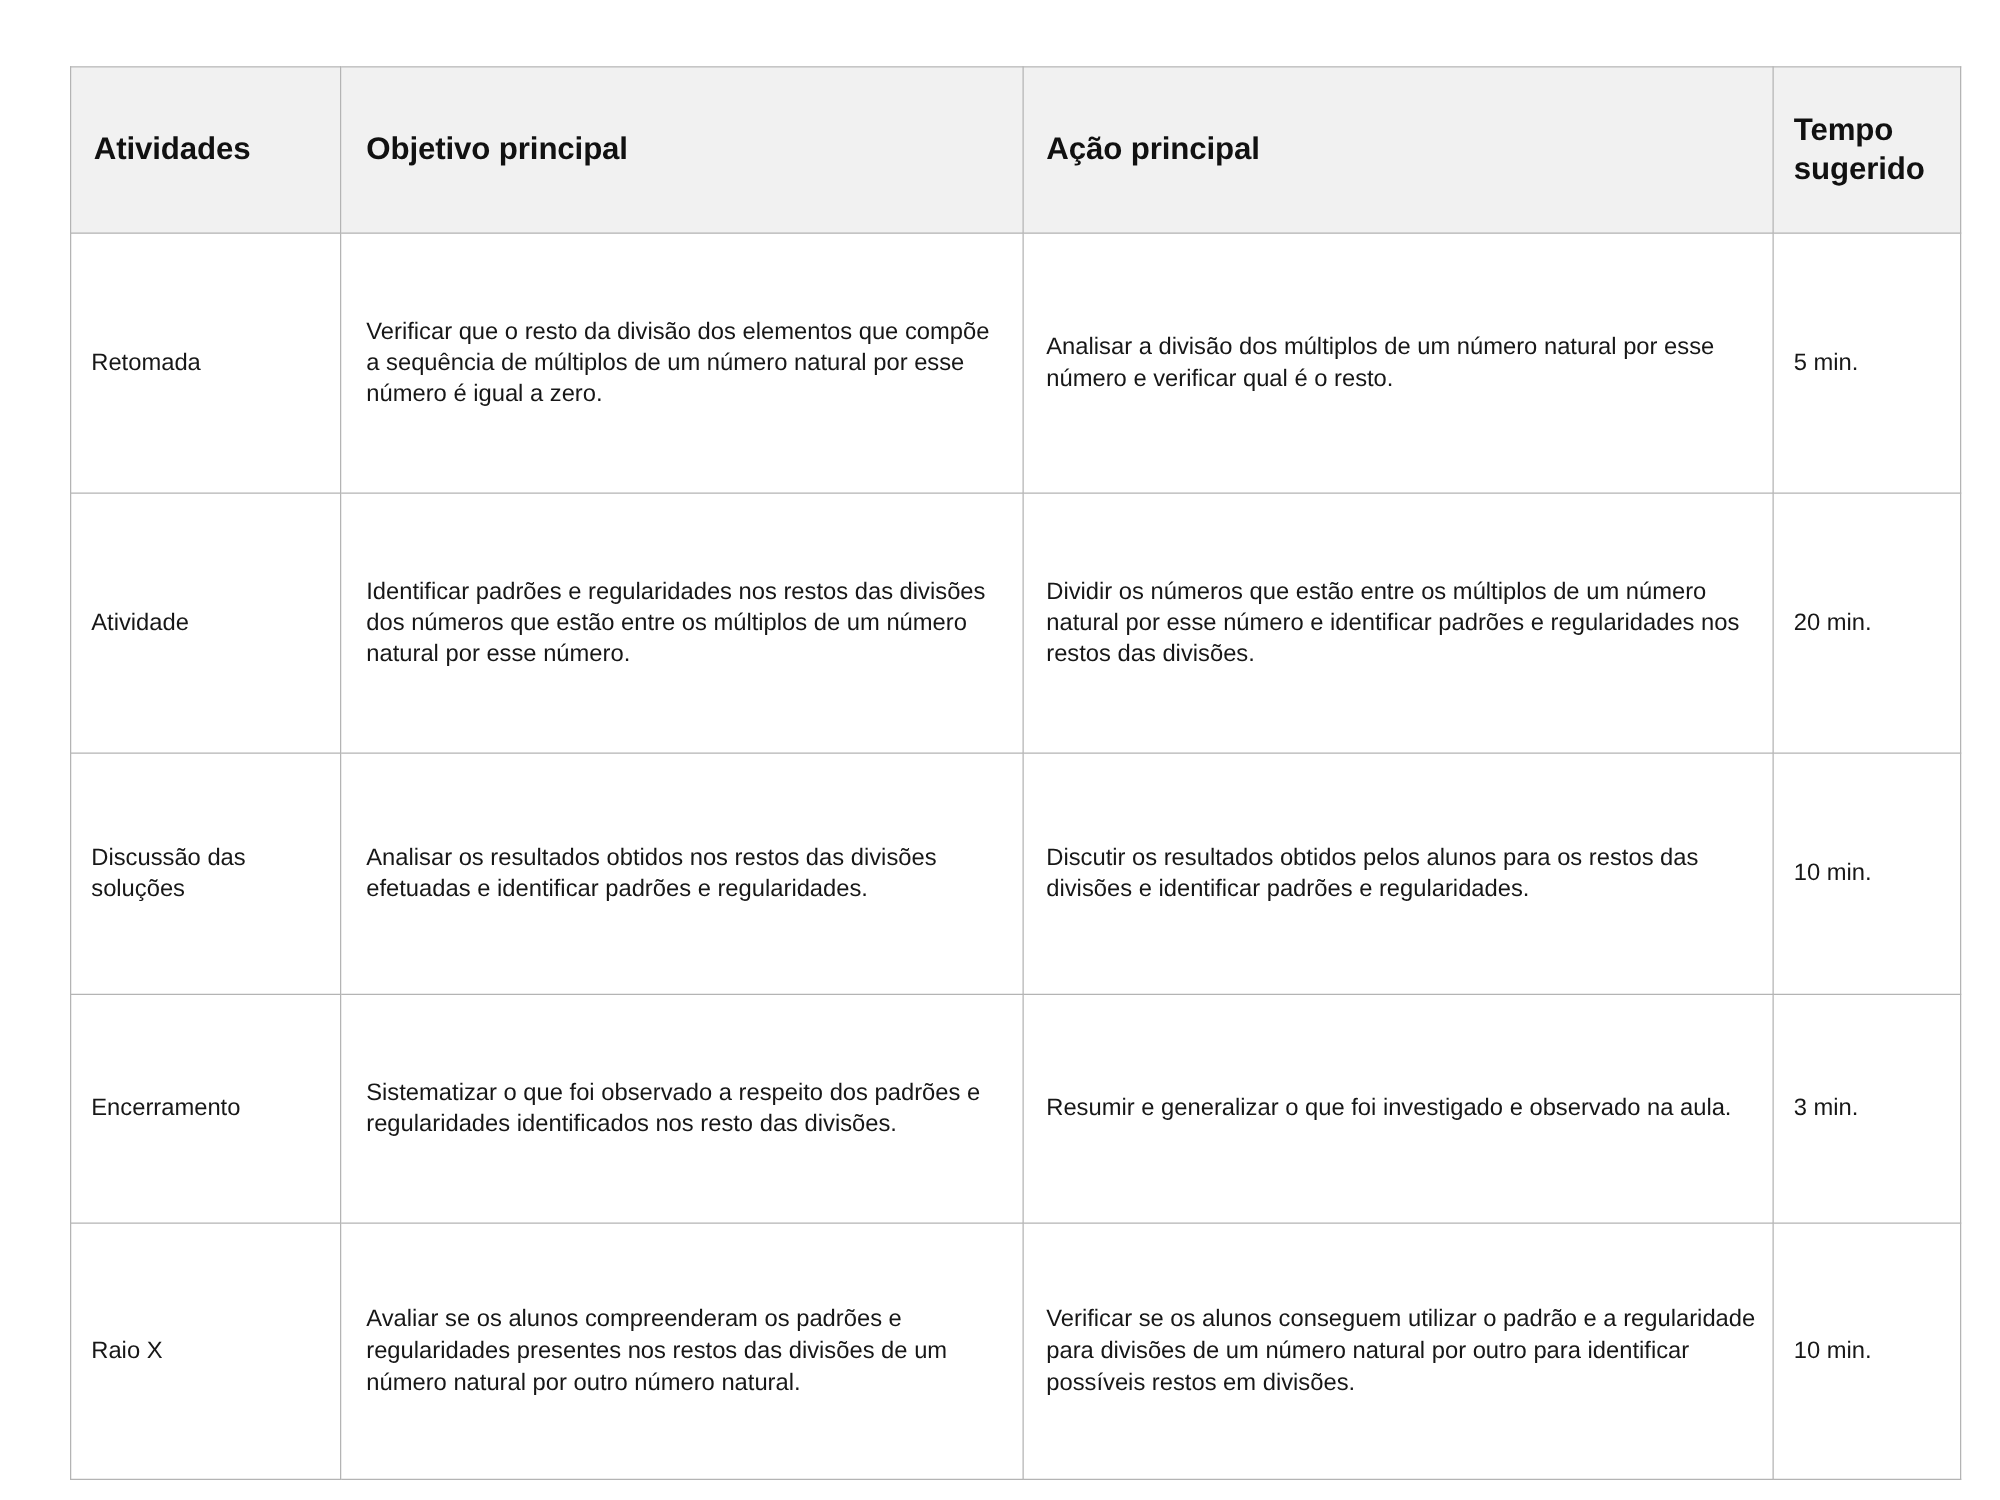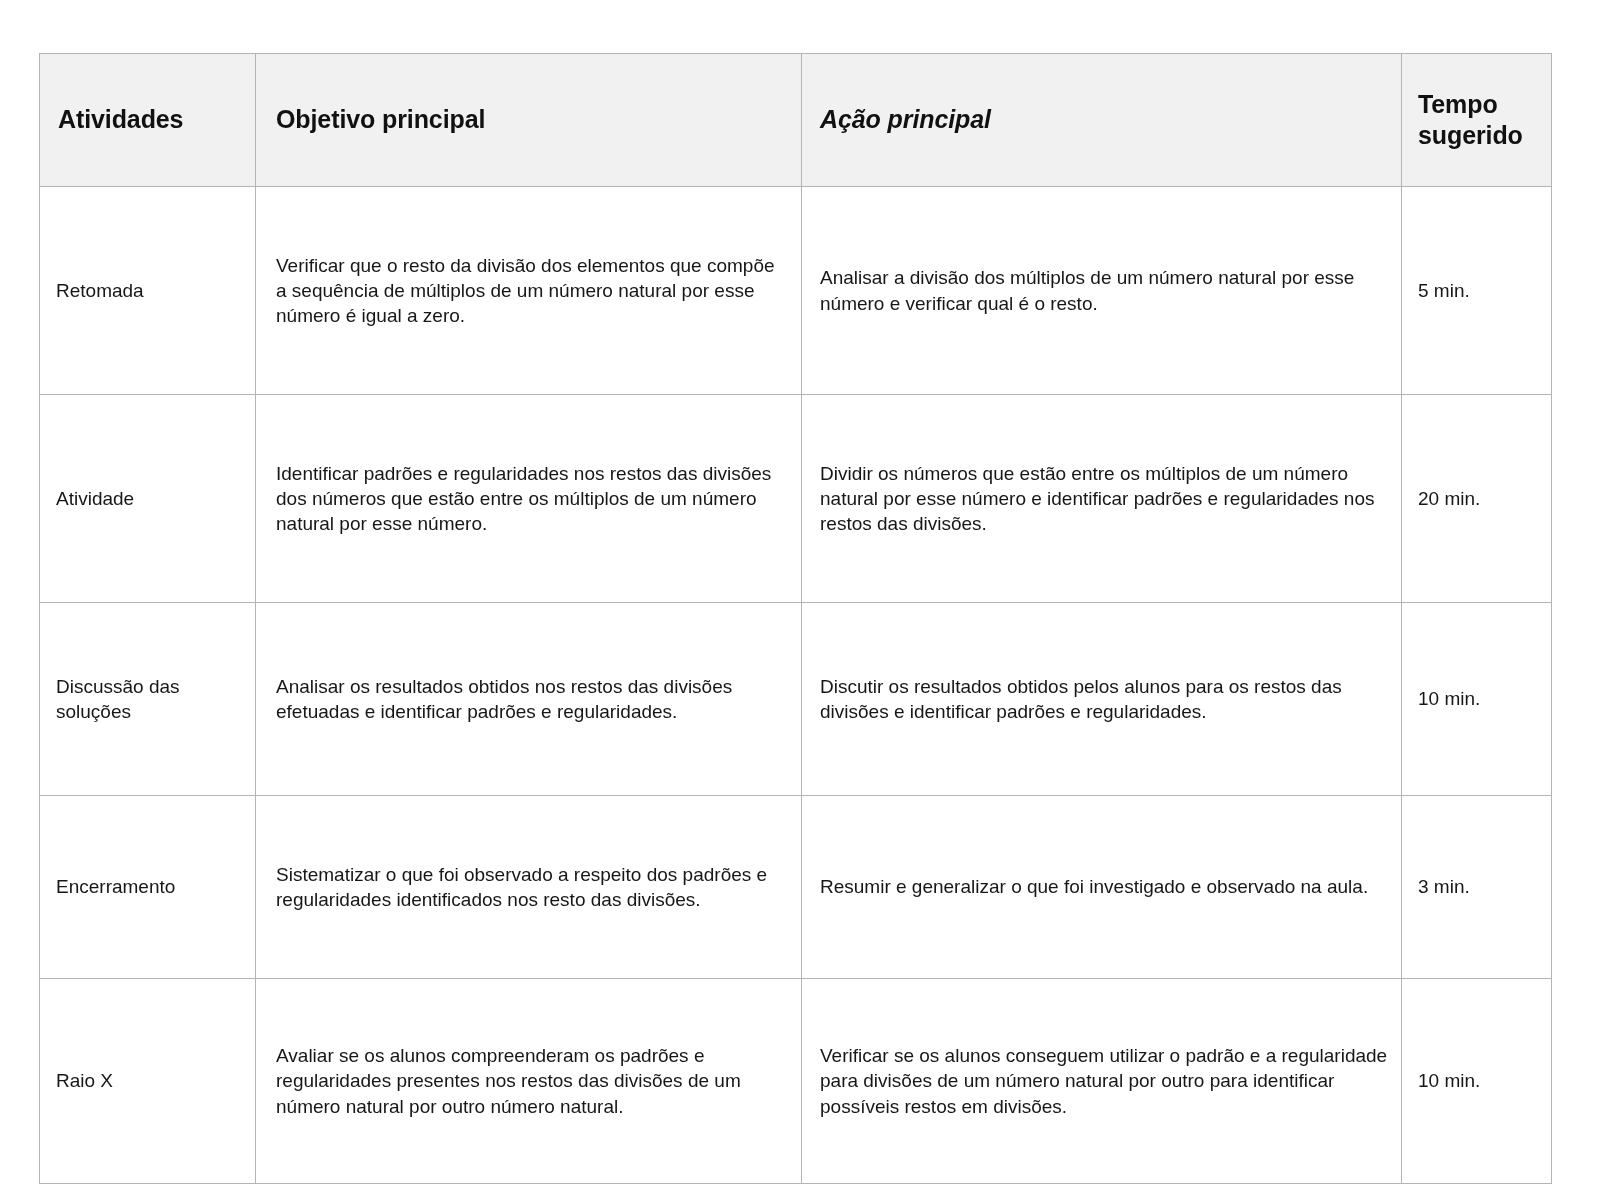--- a/index.html
+++ b/index.html
@@ -18,21 +18,21 @@
 
   .page {
     position: relative;
     width: 1600px;
     height: 1200px;
     box-sizing: border-box;
   }
 
   .table-wrap {
     position: absolute;
-    left: 39px;
+    left: 56px;
     top: 53px;
     width: 1512px;
   }
 
   table.activities {
     width: 1512px;
     border-collapse: collapse;
     table-layout: fixed;
     border: 1px solid #b4b4b4;
   }
@@ -55,21 +55,21 @@
     font-size: 25px;
     line-height: 1.25;
     letter-spacing: -0.1px;
     padding: 30px 20px 30px 18px;
     height: 72px;
     vertical-align: top;
     color: #111111;
   }
   thead th.th-atividades { padding-left: 18px; }
   thead th.th-objetivo   { padding-left: 20px; }
-  thead th.th-acao       { padding-left: 18px; font-style: italic; }
+  thead th.th-acao       { padding-left: 18px; }
   thead th.th-tempo      { padding-left: 16px; }
 
   tbody td {
     font-size: 19px;
     line-height: 1.32;
     color: #171717;
     padding: 16px 14px 16px 18px;
   }
 
   td.cell-atividade {

